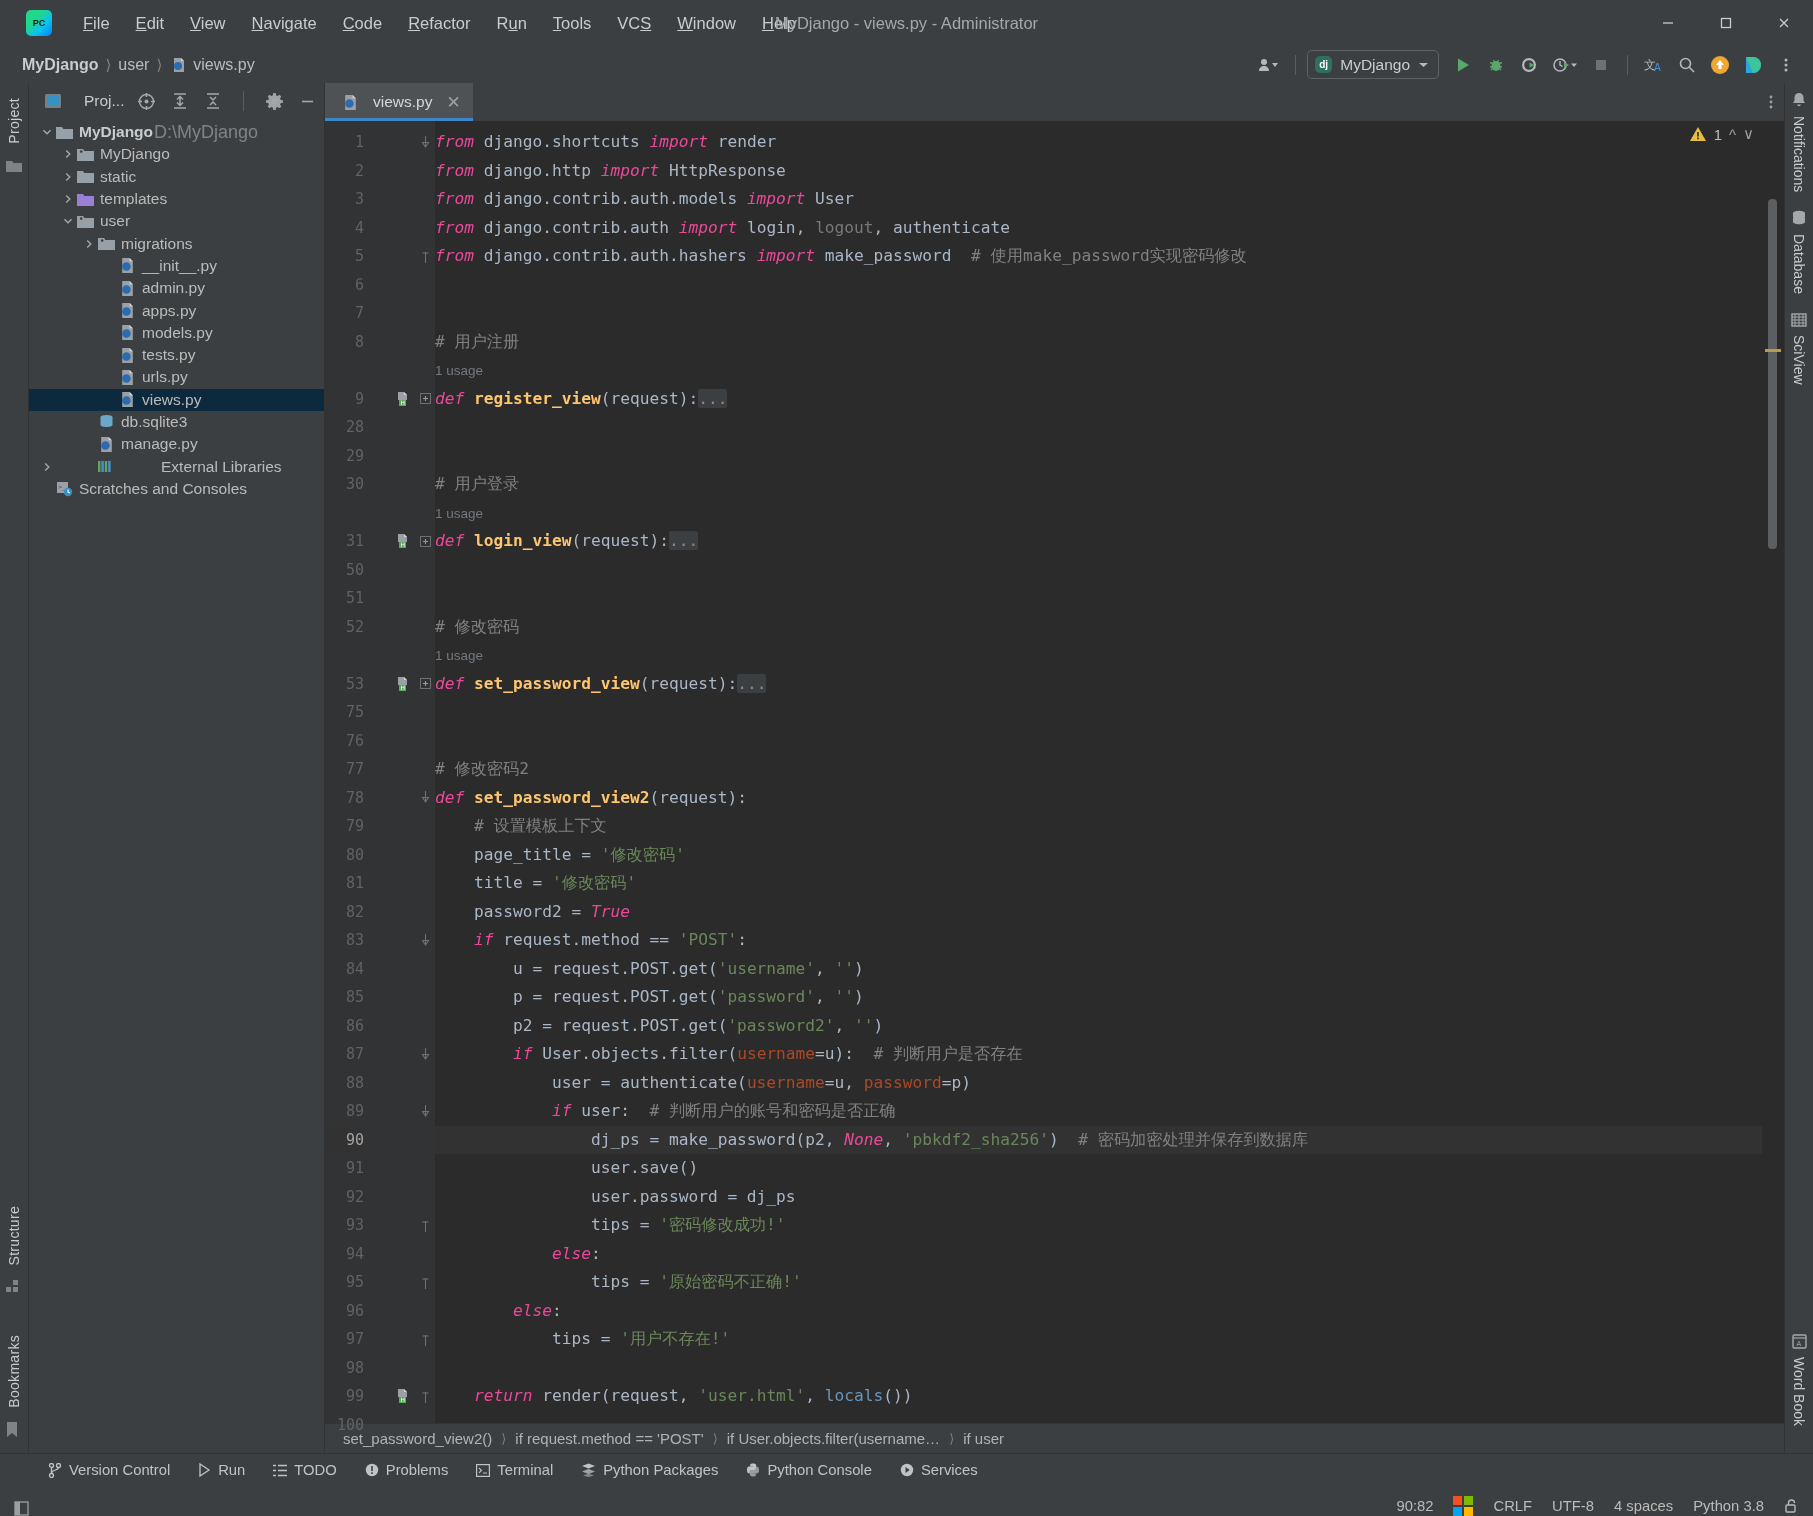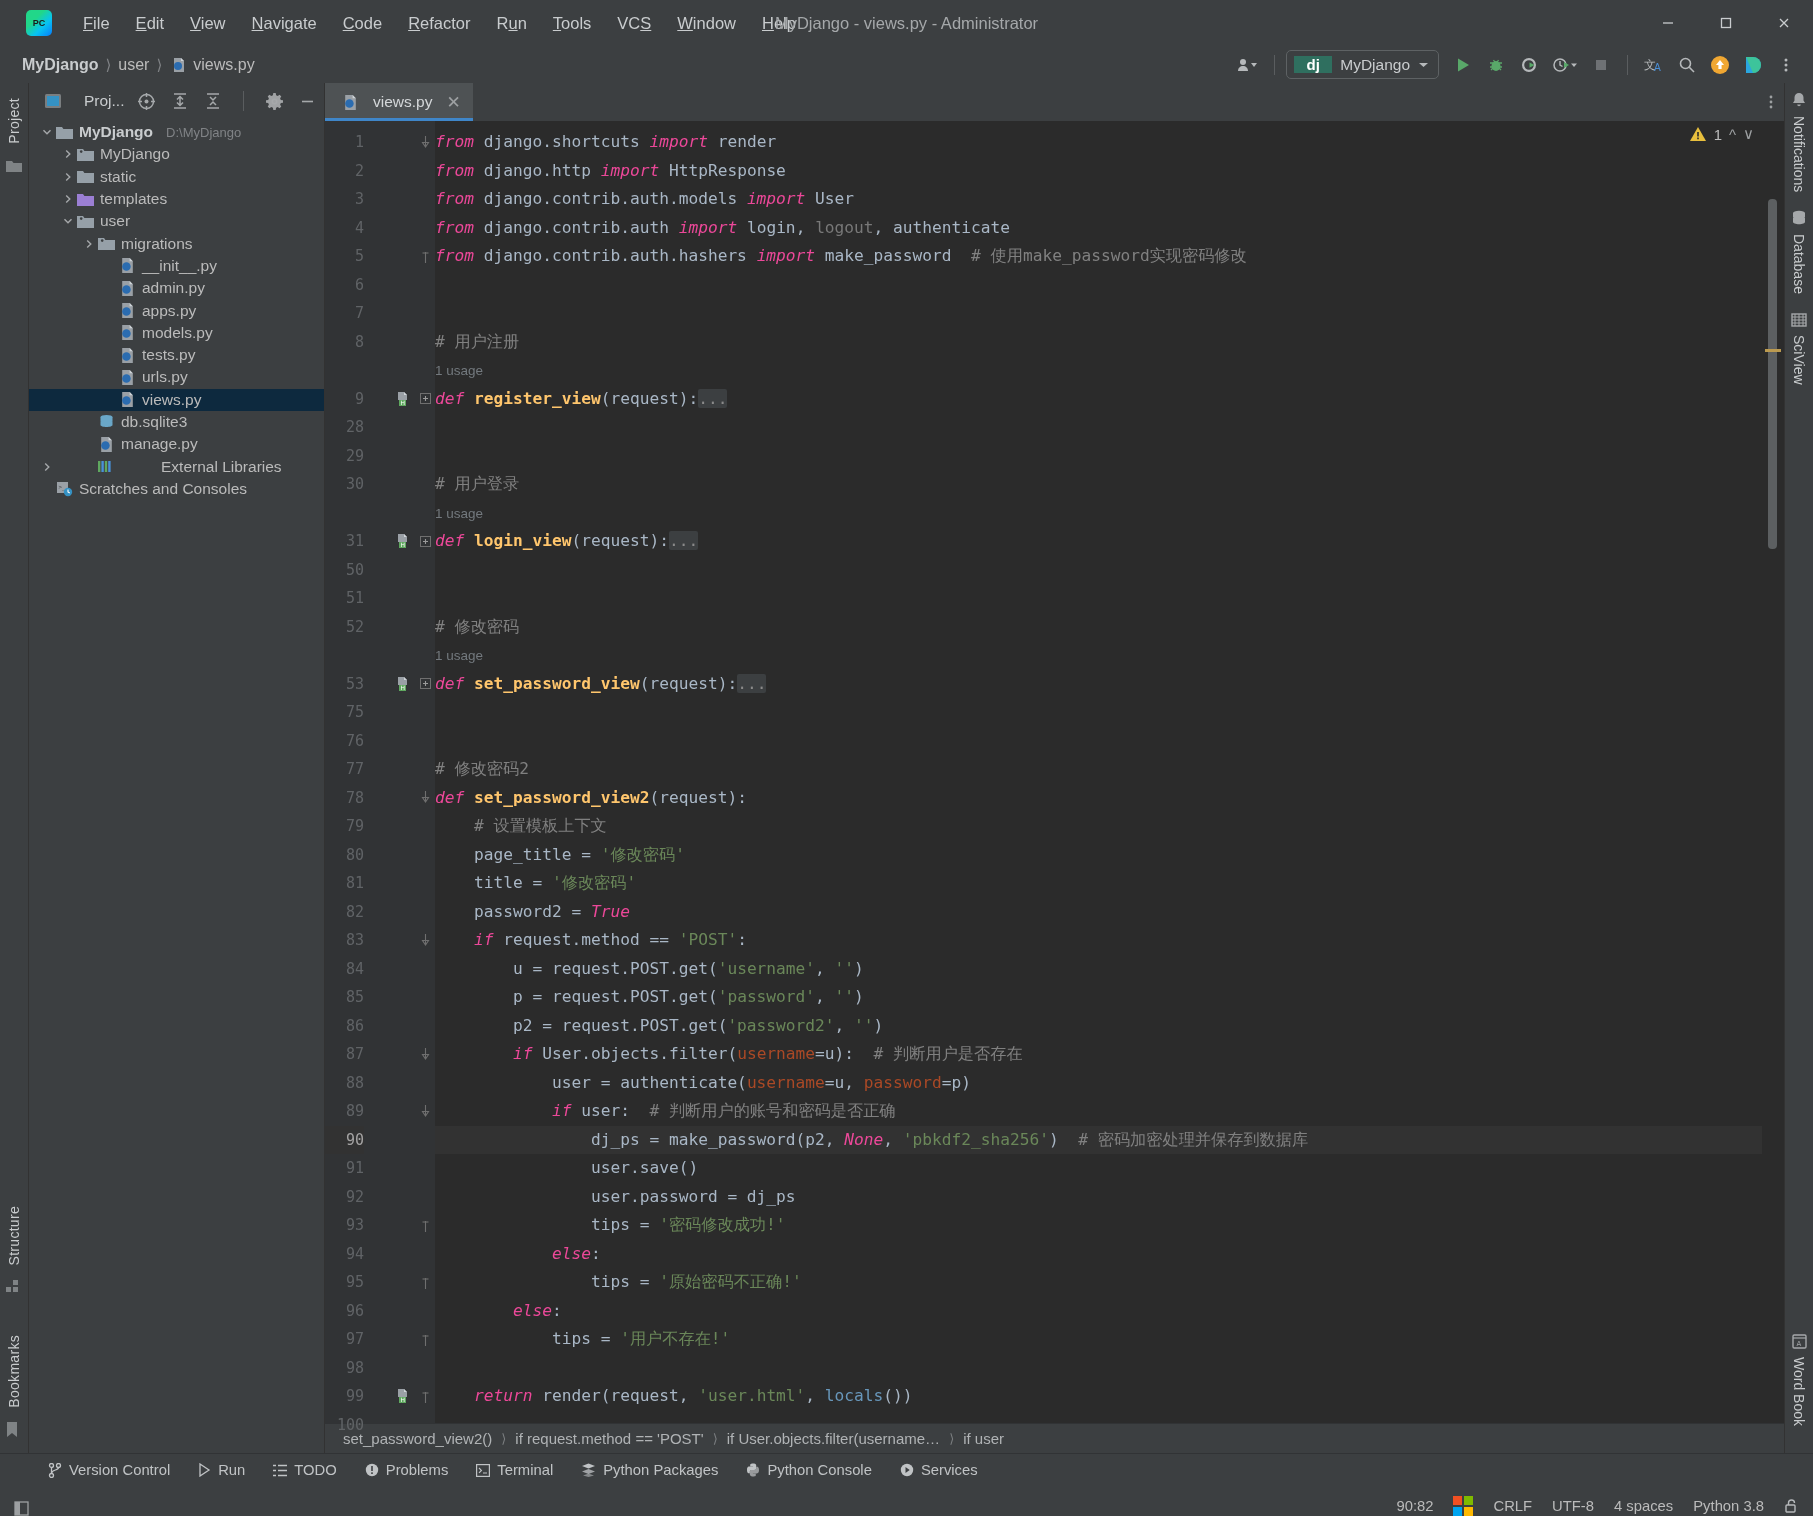--- a/index.html
+++ b/index.html
@@ -76,22 +76,22 @@
     align-items: center; justify-content: center; padding: 0 5px;
     border-radius: 4px;
   }
   .runcfg {
     display: flex; align-items: center; gap: 8px;
     border: 1px solid #5e6264; border-radius: 5px;
     height: 29px; padding: 0 9px 0 7px; margin-right: 6px;
   }
   .runcfg .lbl { font-size: 15.5px; color: #c9ccce; }
   .dj-ico {
-    width: 38px; height: 17px; border-radius: 0;
-    background: #2f6f5f; color: #fff; font-size: 15px;
+    width: 17px; height: 17px; border-radius: 5px;
+    background: #2f6f5f; color: #fff; font-size: 10px;
     display: flex; align-items: center; justify-content: center;
     font-weight: bold;
   }
   .tb-sep { width: 1px; height: 20px; background: #5a5d5f; margin: 0 8px; }
 
   
   .body { flex: 1 1 auto; display: flex; min-height: 0; }
 
   
   .left-rail {
@@ -134,21 +134,21 @@
   }
   .trow.sel { background: #0d293e; }
   .arrow {
     width: 16px; flex: 0 0 16px; display: flex;
     align-items: center; justify-content: center;
     color: #9da0a2; font-size: 11px;
   }
   .ficon { width: 19px; flex: 0 0 19px; margin-right: 5px; display:flex; align-items:center; justify-content:center;}
   .tlabel { font-size: 15.5px; }
   .tlabel.bold { font-weight: bold; color: #c9ccce; }
-  .tpath { font-size: 13px; color: #808386; margin-left: 13px; }
+  .tpath { font-size: 18px; color: #808386; margin-left: 1px; }
 
   
   .editor-area { flex: 1 1 auto; display: flex; flex-direction: column; min-width: 0; background: #2b2b2b; }
   .tabbar {
     height: 38px; flex: 0 0 38px; background: #3c3f41;
     display: flex; align-items: stretch; position: relative;
   }
   .tab {
     display: flex; align-items: center; gap: 8px;
     padding: 0 12px 0 16px; background: #4e5254;

